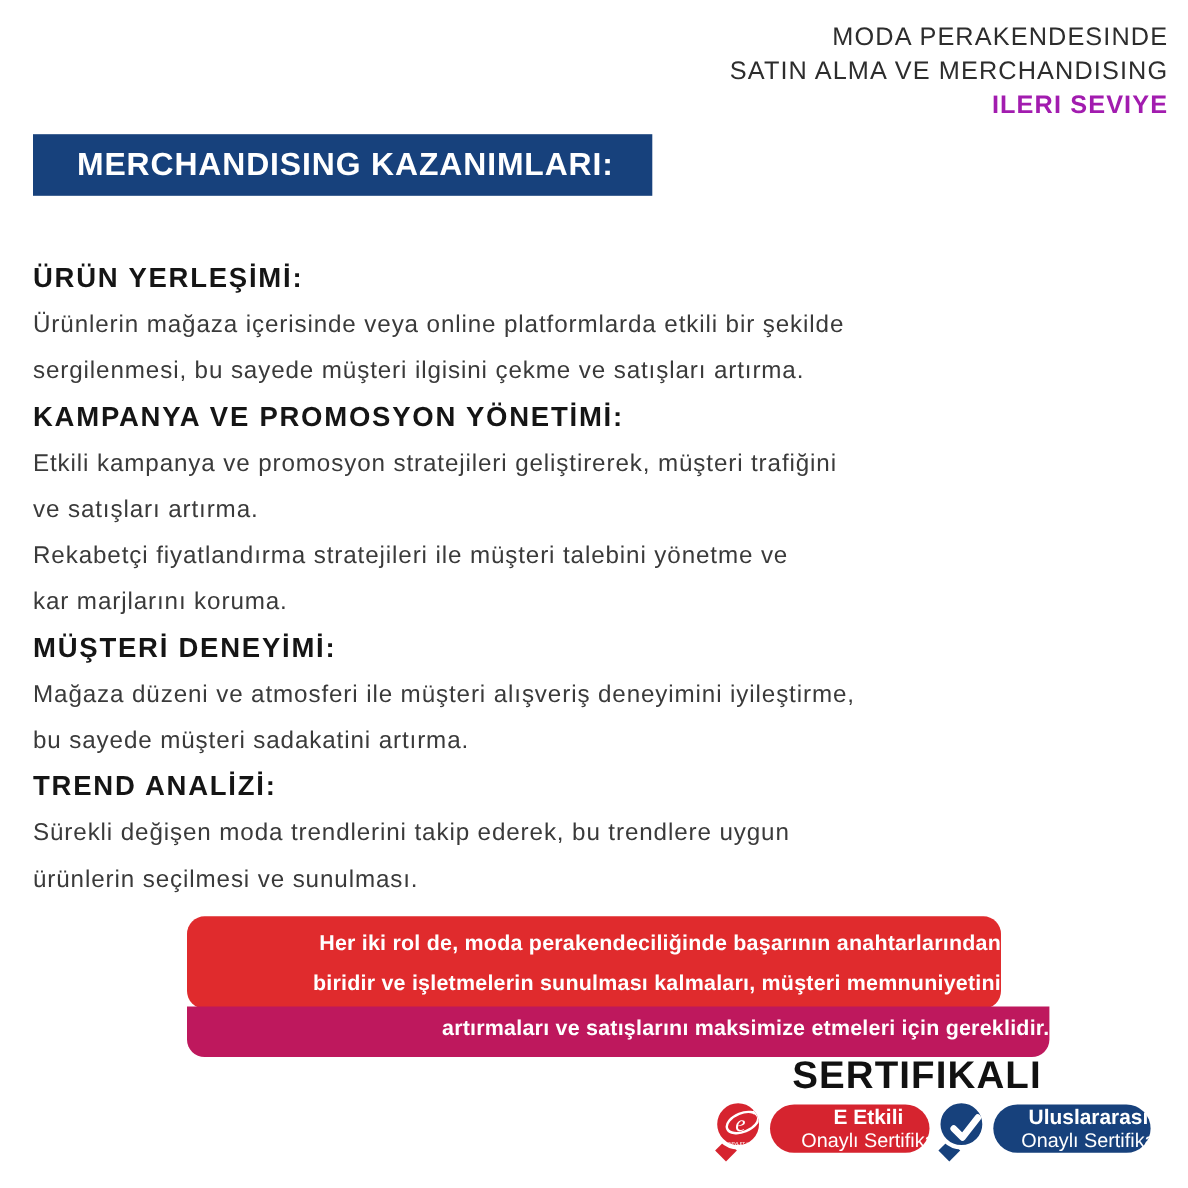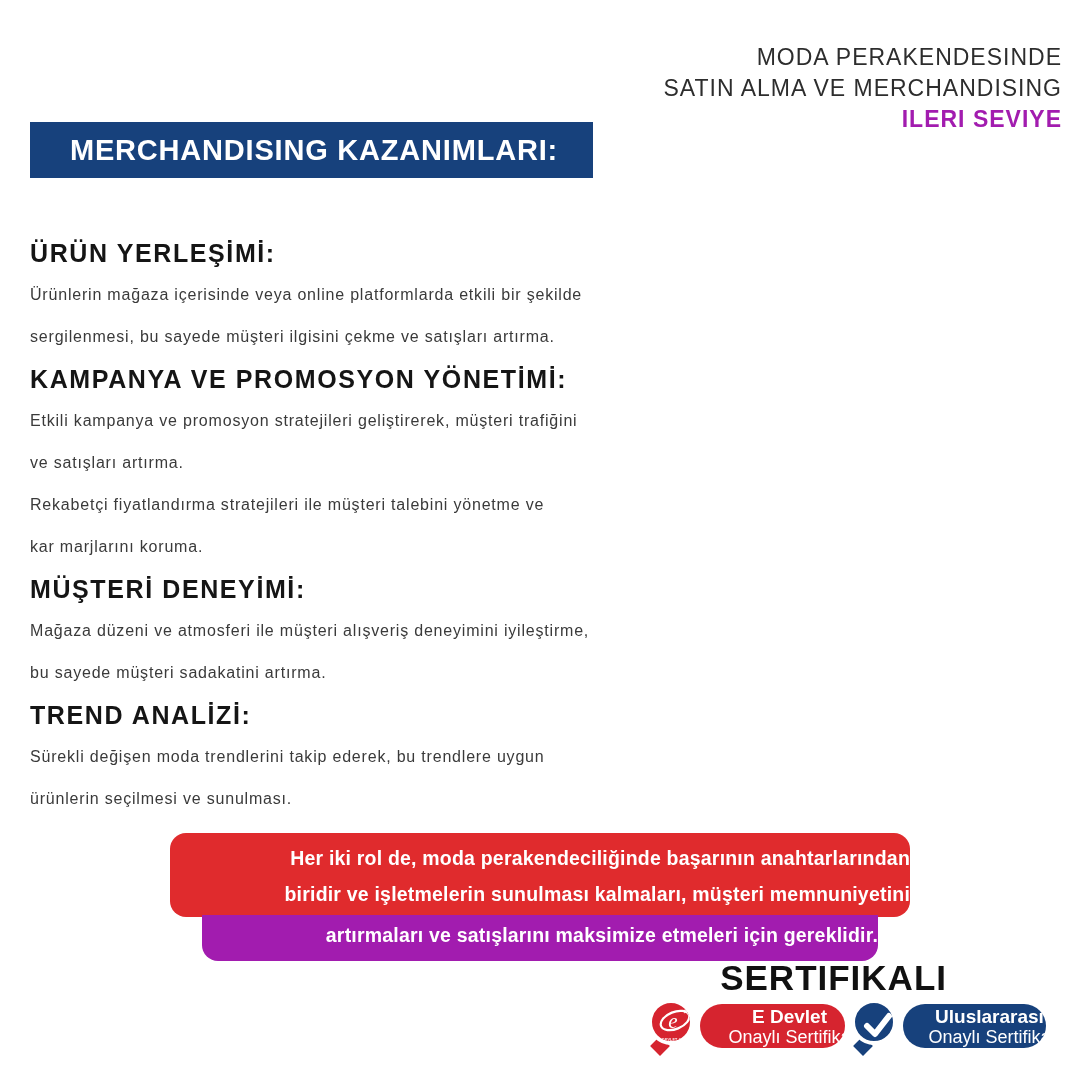--- a/index.html
+++ b/index.html
@@ -8,21 +8,21 @@
     width: 1080px; height: 1080px;
     background: #ffffff;
     font-family: "Liberation Sans", sans-serif;
     position: relative;
     overflow: hidden;
     color: #1a1a1a;
   }
 
   
   .course-header {
-    position: absolute; top: 42px; right: 18px;
+    position: absolute; top: 18px; right: 18px;
     text-align: right;
     font-size: 23px; line-height: 31px;
     letter-spacing: 1px; color: #2d2d2d; font-weight: 400;
   }
   .course-header .level { font-weight: 700; color: #a21caf; }
 
   
   .banner {
     position: absolute; left: 30px; top: 122px;
     width: 563px; height: 56px;
@@ -36,37 +36,37 @@
     margin-left: 23px;
   }
 
   
   .content { position: absolute; left: 30px; top: 198px; width: 930px; margin-top: 34px; }
   .section h3 {
     margin: 0; font-size: 25px; font-weight: 700; color: #151515;
     letter-spacing: 1.6px; line-height: 42px; white-space: nowrap;
   }
   .section .body-line {
-    font-size: 16px; font-weight: 400; color: #3a3a3a;
+    font-size: 22px; font-weight: 400; color: #3a3a3a;
     letter-spacing: 0.8px; line-height: 42px; white-space: nowrap;
   }
 
   
   .callout {
     position: absolute; left: 170px; top: 833px; width: 740px;
     text-align: right; color: #ffffff; font-weight: 700;
     font-size: 19.5px; letter-spacing: 0.2px;
   }
   .callout .row-top {
     background: #e02b2d; border-radius: 16px;
     padding: 7px 0 5px 0;
   }
   .callout .row-bottom {
-    background: #a21caf; border-radius: 0 0 16px 16px;
-    width: 676px; margin: -2px auto 0 auto;
+    background: #be185d; border-radius: 0 0 16px 16px;
+    width: 784px; margin: -2px auto 0 auto;
     padding: 2px 0 8px 0;
   }
   .callout .c-line { line-height: 36px; white-space: nowrap; }
 
   
   .cert-title {
     position: absolute; top: 958px; right: 133px;
     font-size: 35px; font-weight: 700; letter-spacing: 1px; color: #111111;
     white-space: nowrap;
   }
@@ -160,21 +160,21 @@
 <div class="badge-tail red-bg tail-edevlet"></div>
 <div class="badge-circle red-bg circle-edevlet">
   <svg width="46" height="46" viewBox="0 0 46 46">
     <ellipse cx="23" cy="17.5" rx="15" ry="8.5" fill="none" stroke="#ffffff" stroke-width="2.2" transform="rotate(-22 23 17.5)"></ellipse>
     <text x="21" y="25" font-size="21" font-style="italic" fill="#ffffff" font-family="Liberation Serif, serif" text-anchor="middle">e</text>
     <text x="33" y="11" font-size="7" fill="#ffffff" text-anchor="middle">✦</text>
     <text x="23" y="38" font-size="3.6" fill="#ffffff" text-anchor="middle" font-weight="bold" letter-spacing="0.2">E-DEVLET KAPISI</text>
   </svg>
 </div>
 <div class="badge-pill red-bg pill-edevlet">
-  <div class="b-name">E Devlet</div>
+  <div class="b-name">E Etkili</div>
   <div class="b-sub">Onaylı Sertifika</div>
 </div>
 
 <div class="badge-tail navy-bg tail-check"></div>
 <div class="badge-circle navy-bg circle-check">
   <svg width="46" height="46" viewBox="0 0 46 46">
     <polyline points="12,23 20,31 34,13" fill="none" stroke="#ffffff" stroke-width="6" stroke-linecap="round" stroke-linejoin="round"></polyline>
   </svg>
 </div>
 <div class="badge-pill navy-bg pill-check">

